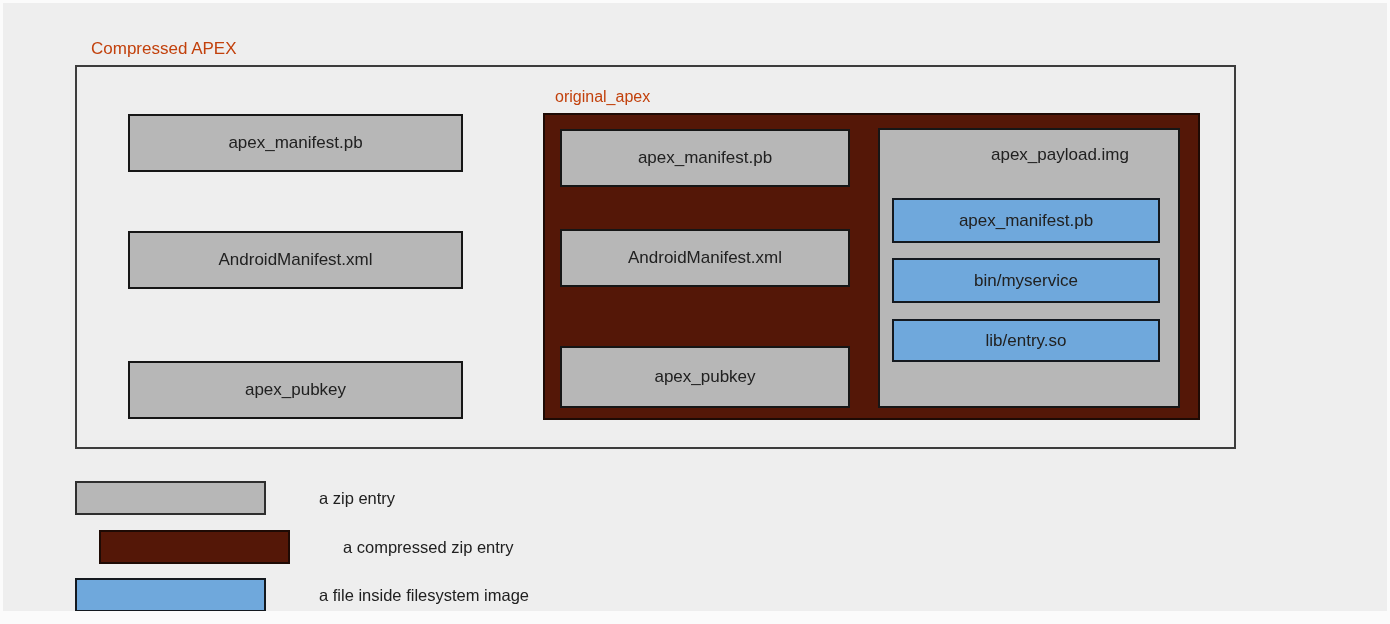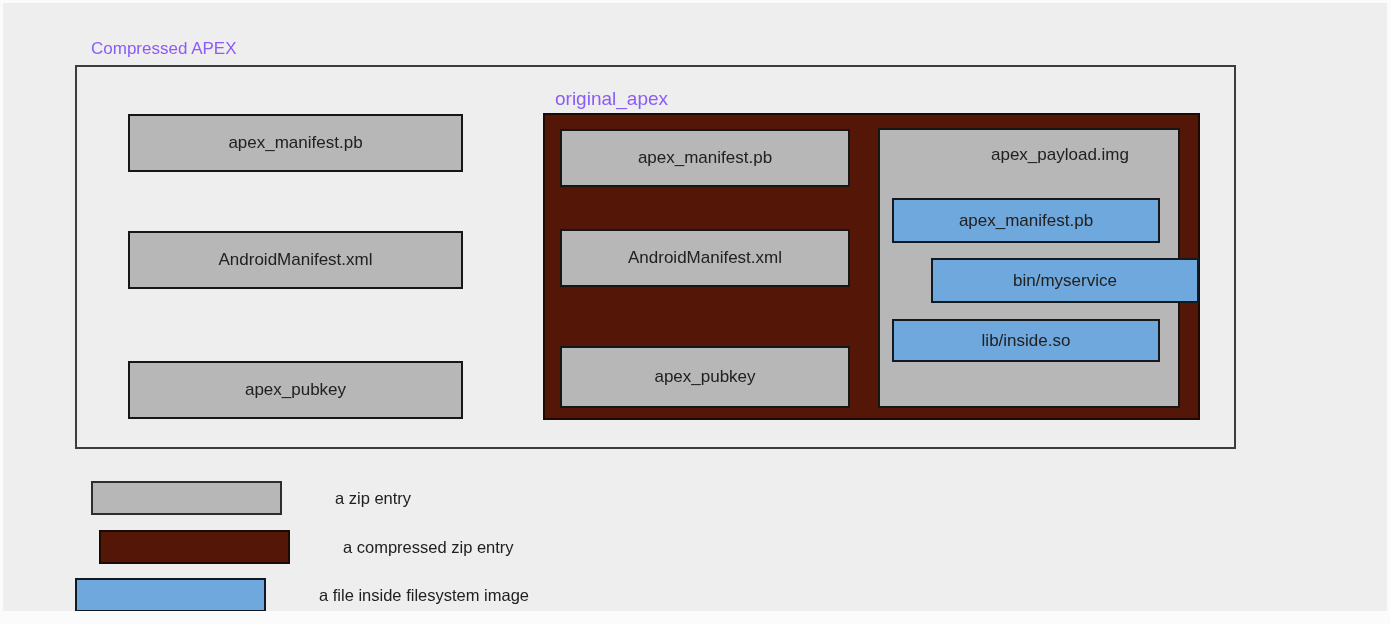--- a/index.html
+++ b/index.html
@@ -23,21 +23,21 @@
     position: absolute;
     left: 0; right: 0; bottom: 0;
     height: 10px;
     background: #fbfbfb;
   }
 
   .abs { position: absolute; }
 
   .group-label {
     font-size: 17px;
-    color: #8b5cf6;
+    color: #c2410c;
     white-space: nowrap;
   }
 
   #outer-box {
     left: 72px; top: 62px;
     width: 1161px; height: 384px;
     border: 2px solid #3c3c3c;
     box-sizing: border-box;
     background: transparent;
   }
@@ -59,21 +59,21 @@
     background: #6fa8dc;
     border: 2px solid #14191f;
   }
 
   
   .left-entry { left: 125px; width: 335px; height: 58px; }
   #left-entry-0 { top: 111px; }
   #left-entry-1 { top: 228px; }
   #left-entry-2 { top: 358px; }
 
-  #original-apex-label { left: 552px; top: 85px; font-size: 19px; }
+  #original-apex-label { left: 552px; top: 85px; font-size: 16px; }
 
   #original-apex-box {
     left: 540px; top: 110px;
     width: 657px; height: 307px;
     background: #541707;
     border: 2px solid #1e0a04;
     box-sizing: border-box;
   }
 
   .inner-entry { left: 557px; width: 290px; height: 58px; }
@@ -90,30 +90,30 @@
   }
   #payload-title {
     left: 875px; top: 142px;
     width: 364px;
     text-align: center;
     font-size: 17px;
   }
 
   .payload-file { left: 889px; width: 268px; height: 45px; }
   #payload-file-0 { top: 195px; }
-  #payload-file-1 { top: 255px; margin-left: 39px; }
+  #payload-file-1 { top: 255px; }
   #payload-file-2 { top: 316px; height: 43px; }
 
   
   .legend-row {
     left: 72px;
     display: flex;
     align-items: center;
   }
-  #legend-row-0 { top: 478px; margin-left: 16px; }
+  #legend-row-0 { top: 478px; }
   #legend-row-1 { top: 527px; padding-left: 24px; }
   #legend-row-2 { top: 575px; align-items: center; }
   .legend-swatch {
     width: 187px; height: 30px;
     box-sizing: content-box;
     border: 2px solid #2a2a2a;
   }
   .swatch-zip        { background: #b7b7b7; border-color: #2e2e2e; }
   .swatch-compressed { background: #541707; border-color: #1e0a04; }
   .swatch-fs         { background: #6fa8dc; border-color: #14191f; }
@@ -157,21 +157,21 @@
 <div id="payload-box" class="abs"></div>
 <div id="payload-title" class="abs">apex_payload.img</div>
 
 <div id="payload-file-0" class="abs entry entry-blue payload-file">
   <span>apex_manifest.pb</span>
 </div>
 <div id="payload-file-1" class="abs entry entry-blue payload-file">
   <span>bin/myservice</span>
 </div>
 <div id="payload-file-2" class="abs entry entry-blue payload-file">
-  <span>lib/inside.so</span>
+  <span>lib/entry.so</span>
 </div>
 
 <div id="legend-row-0" class="abs legend-row">
   <div class="legend-swatch swatch-zip"></div>
   <div class="legend-label">a zip entry</div>
 </div>
 <div id="legend-row-1" class="abs legend-row">
   <div class="legend-swatch swatch-compressed"></div>
   <div class="legend-label">a compressed zip entry</div>
 </div>

